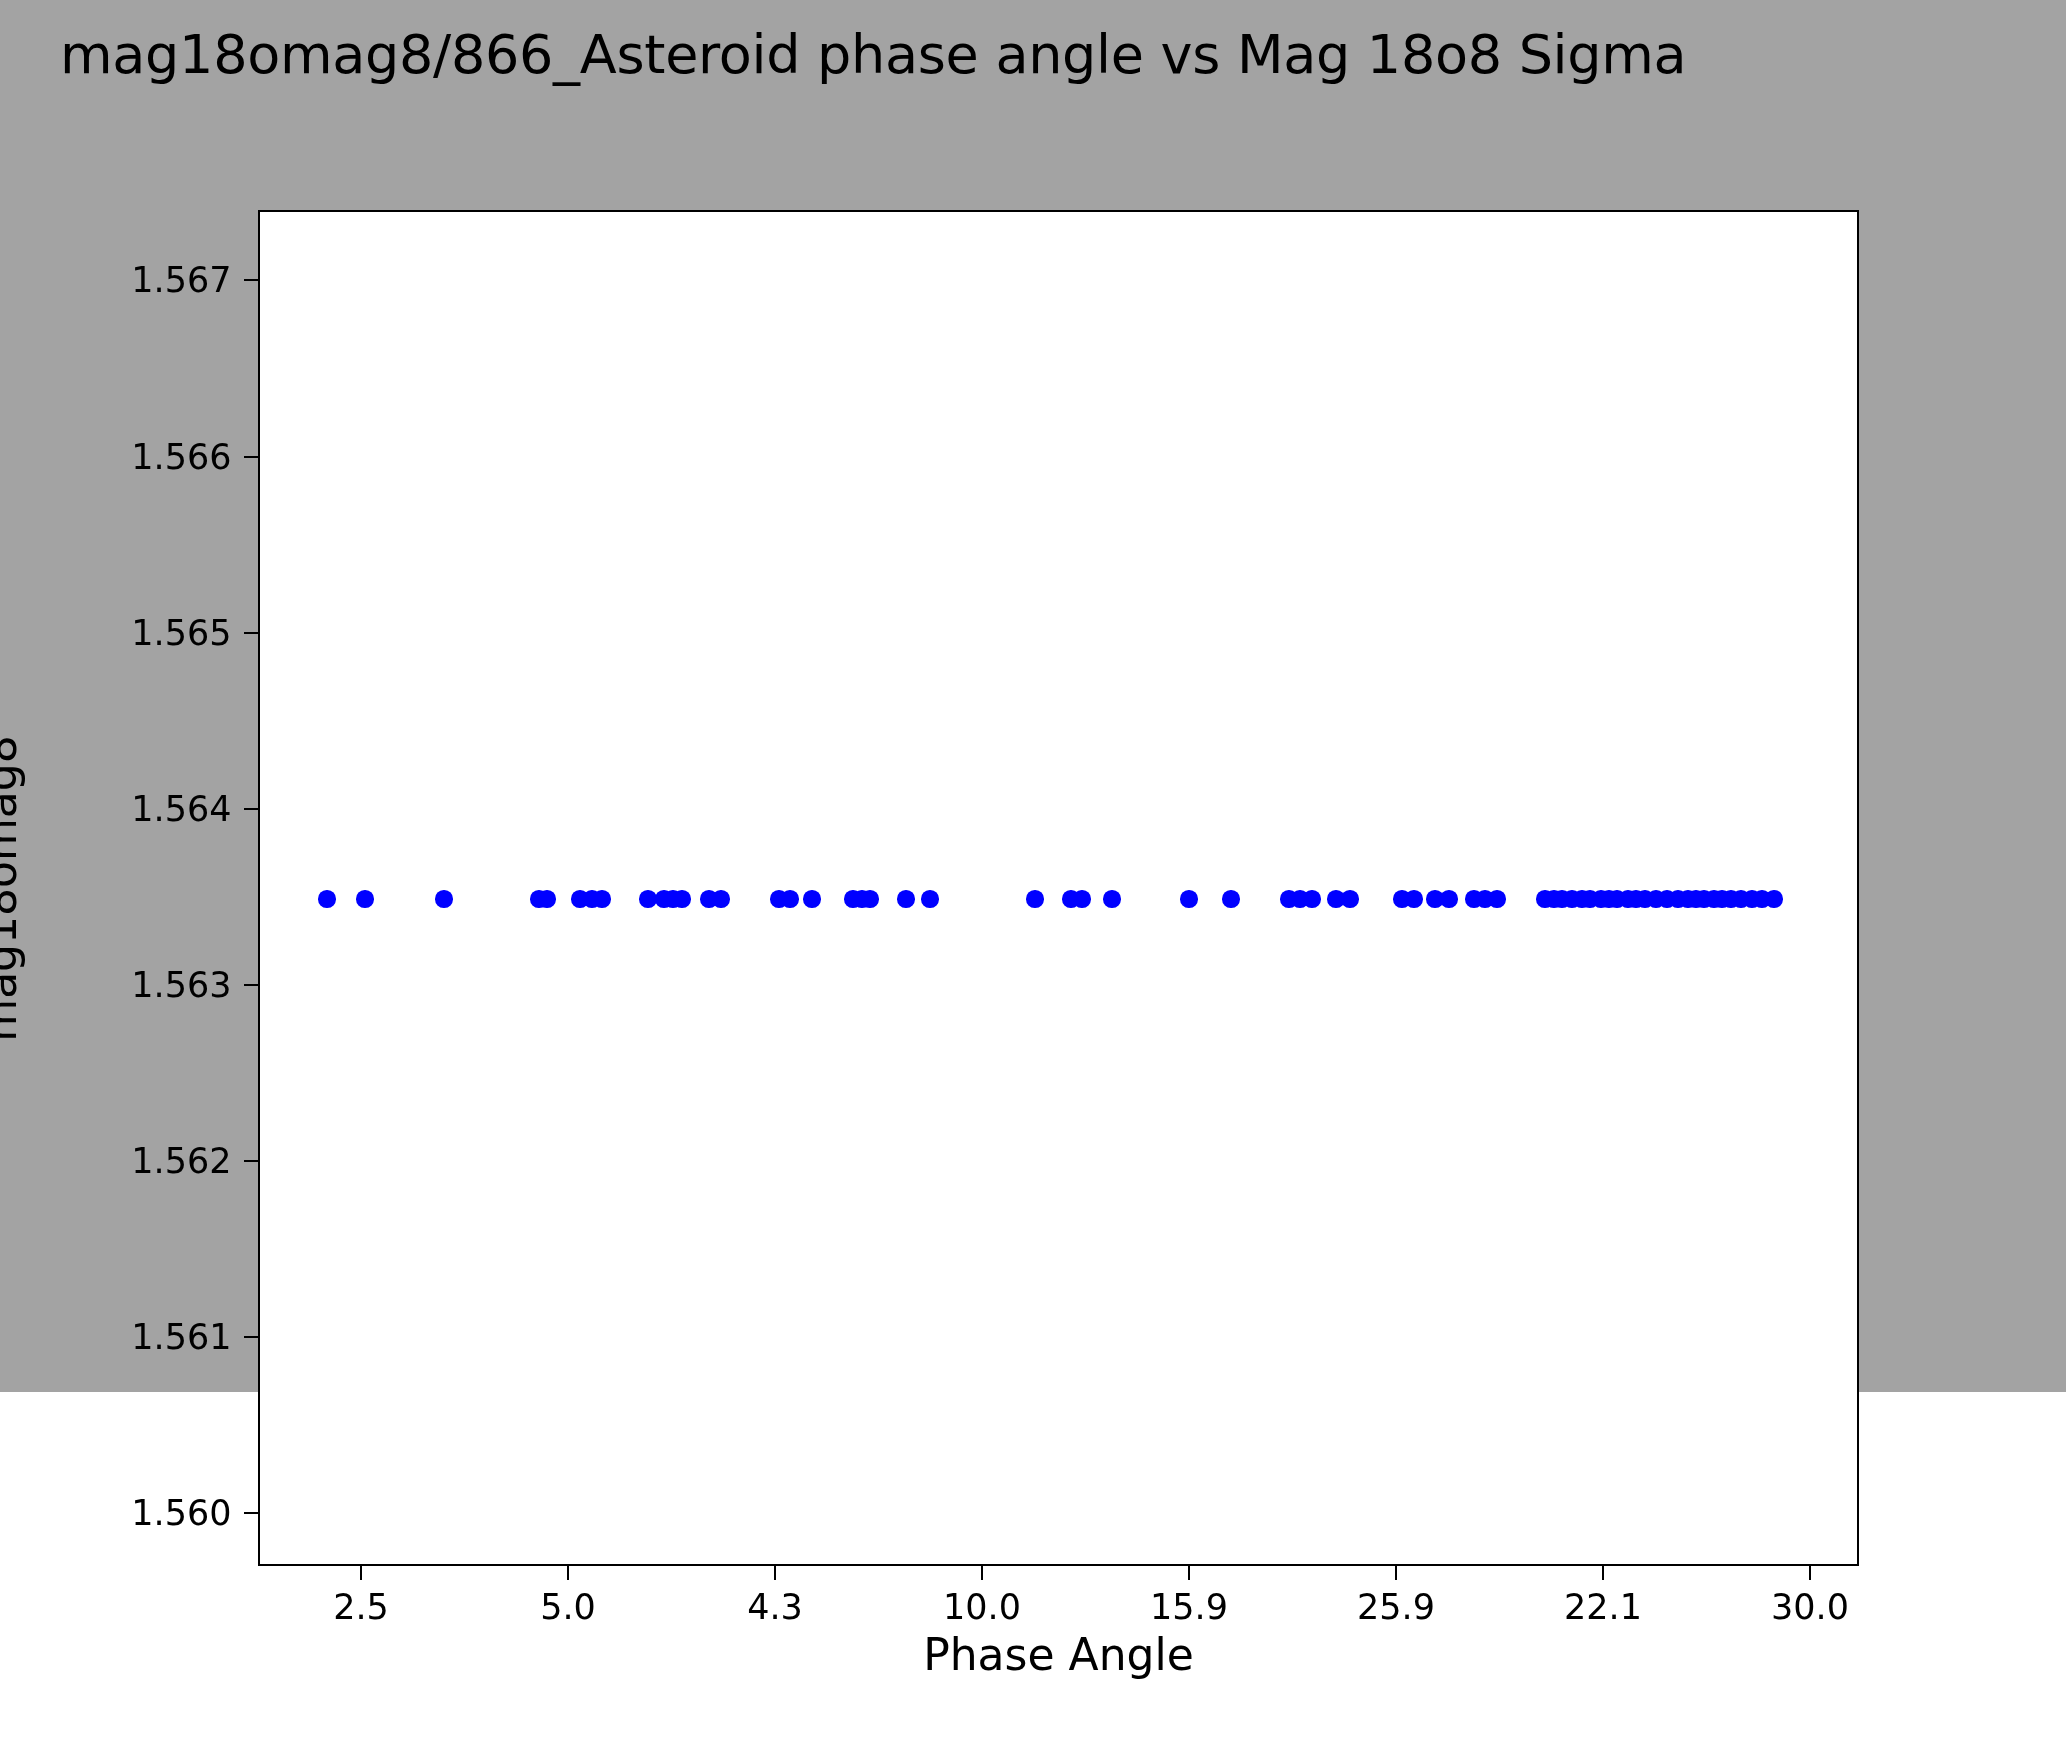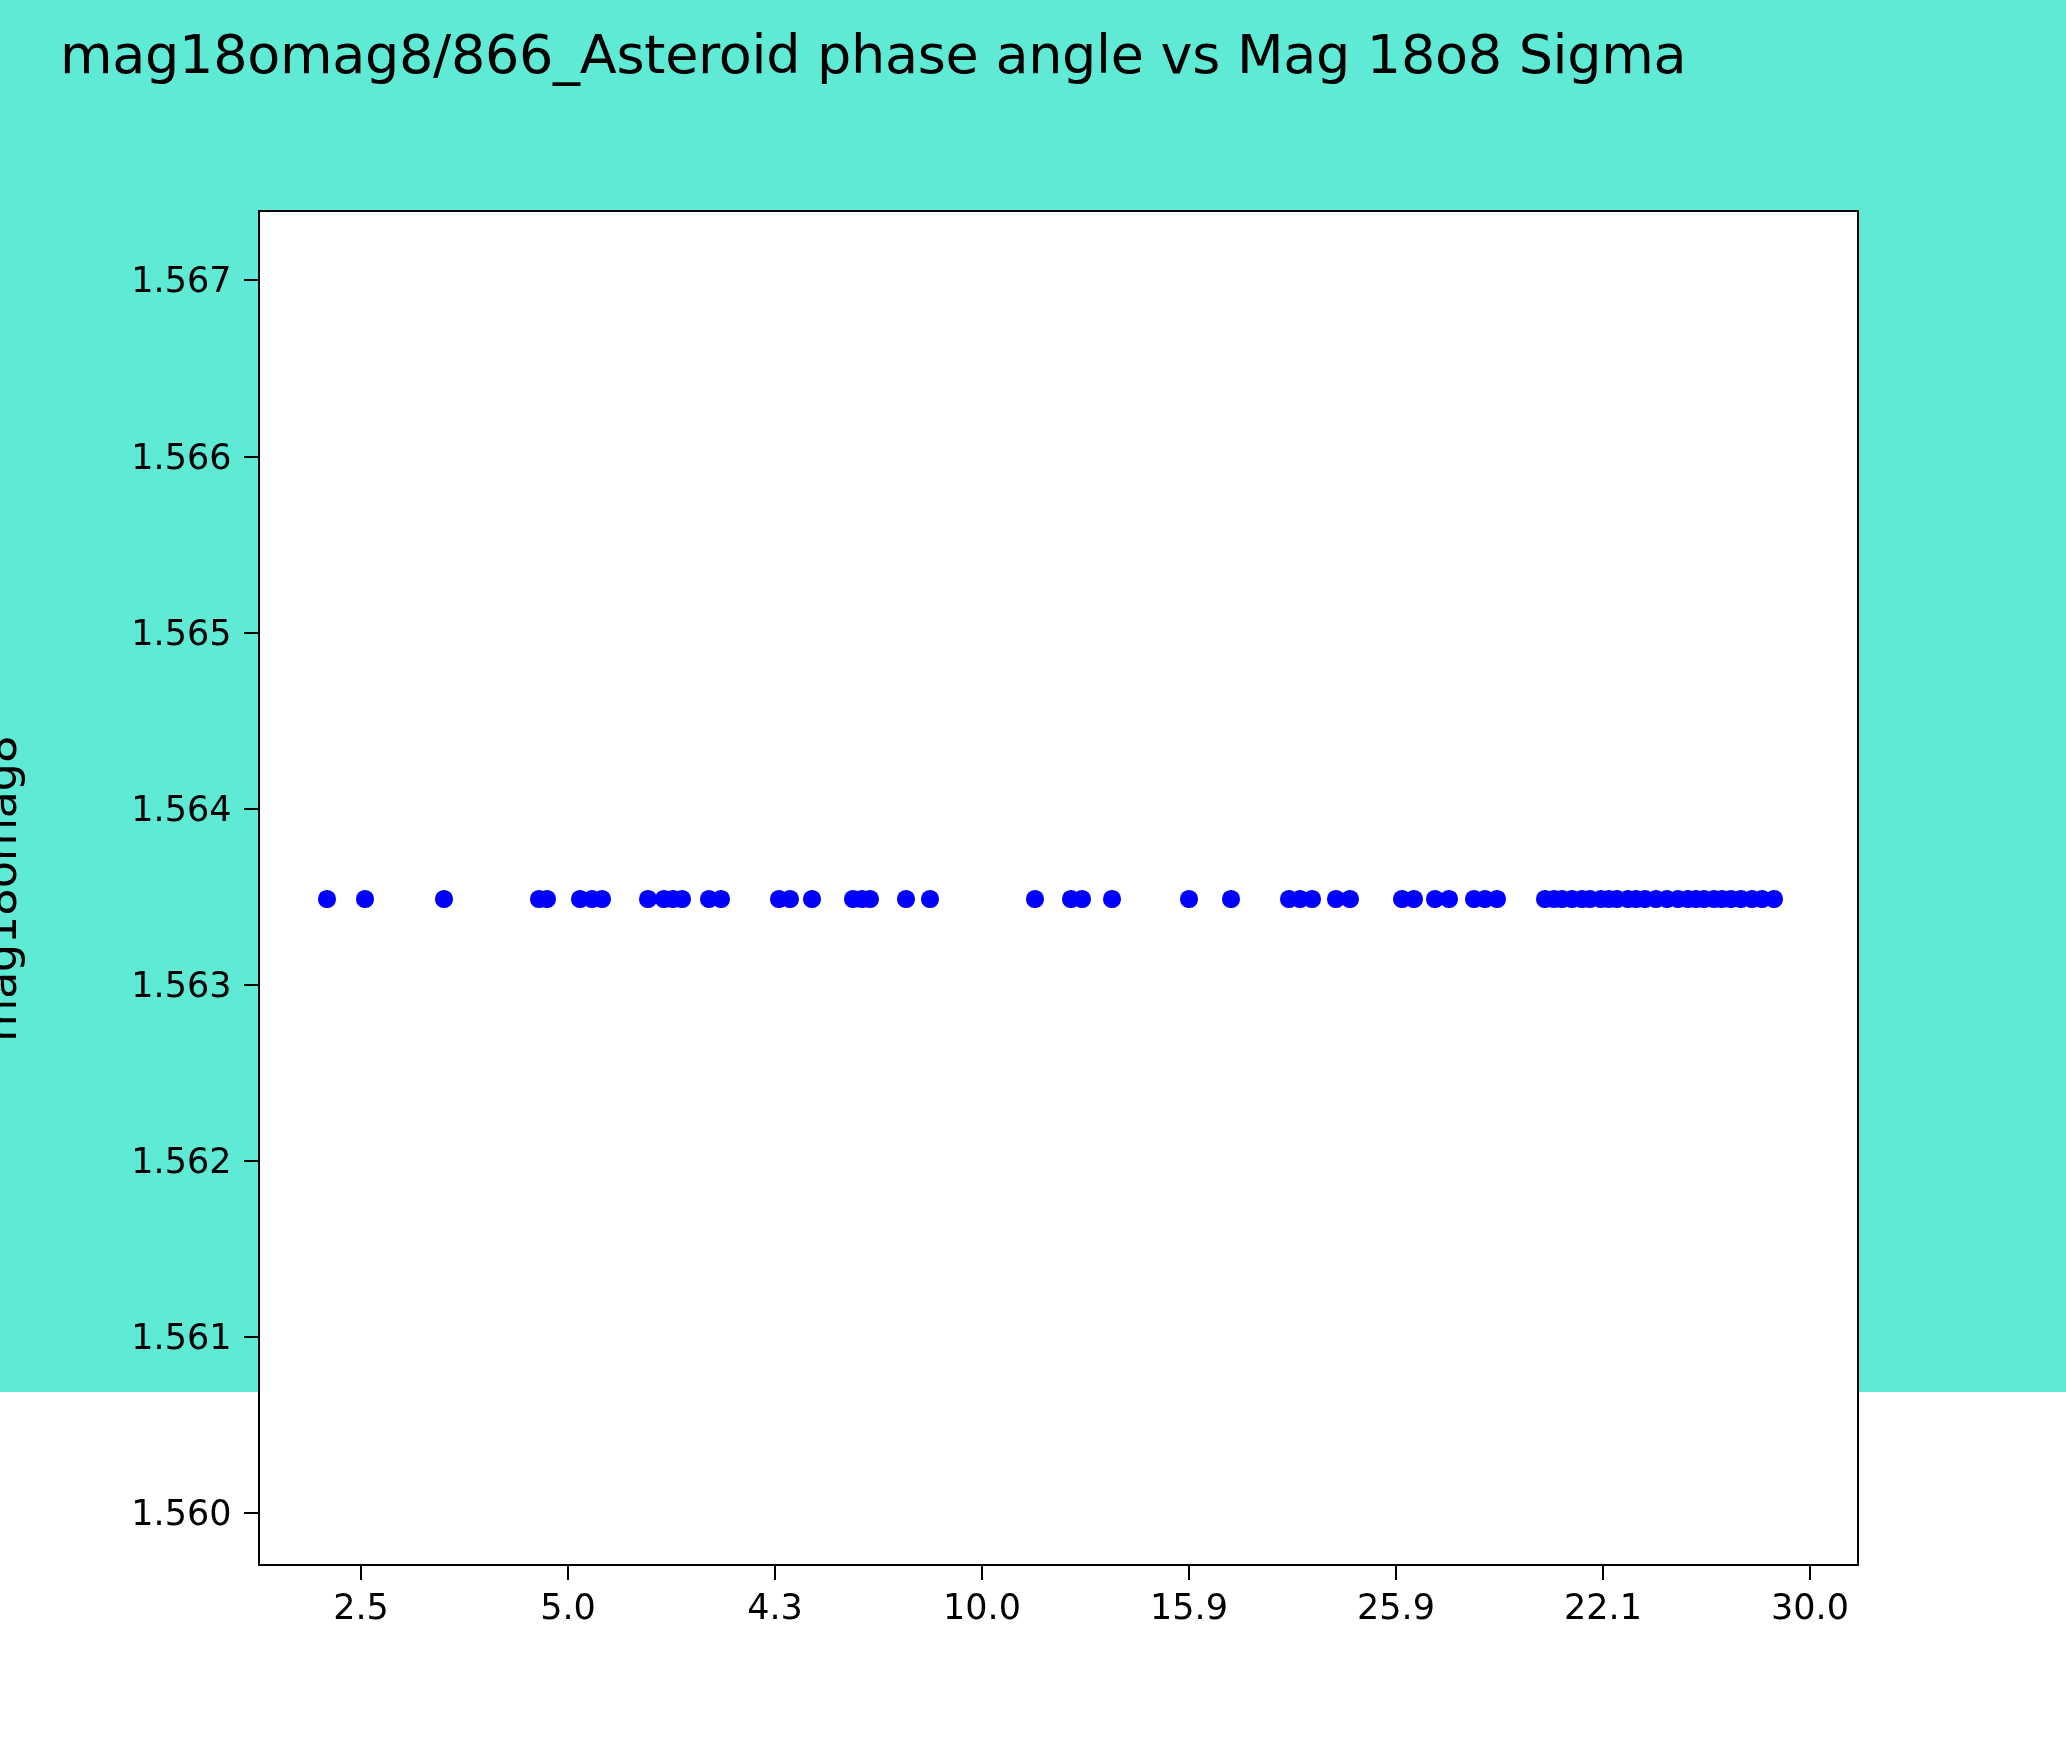--- a/index.html
+++ b/index.html
@@ -15,21 +15,21 @@
     color: #000000;
     overflow: hidden;
     position: relative;
   }
 
   #figure {
     position: absolute;
     left: 0; top: 0;
     width: 2066px;
     height: 1392px;
-    background: #5eead4;
+    background: #a3a3a3;
   }
 
   
   #chart-title {
     position: absolute;
     left: 0;
     top: 24.5px;
     width: 2066px;
     text-align: left;
     padding-left: 60px;
@@ -301,19 +301,20 @@
       <div class="xtick-col" style="left: 1345px;">
         <div class="tick"></div>
         <div class="lbl">22.1</div>
       </div>
       <div class="xtick-col" style="left: 1552px;">
         <div class="tick"></div>
         <div class="lbl">30.0</div>
       </div>
     </div>
 
+  <div id="xlabel">Phase Angle</div>
 
   <div id="ylabel">
     <span>mag18omag8</span>
   </div>
 
 </div>
 
 
 </body></html>

